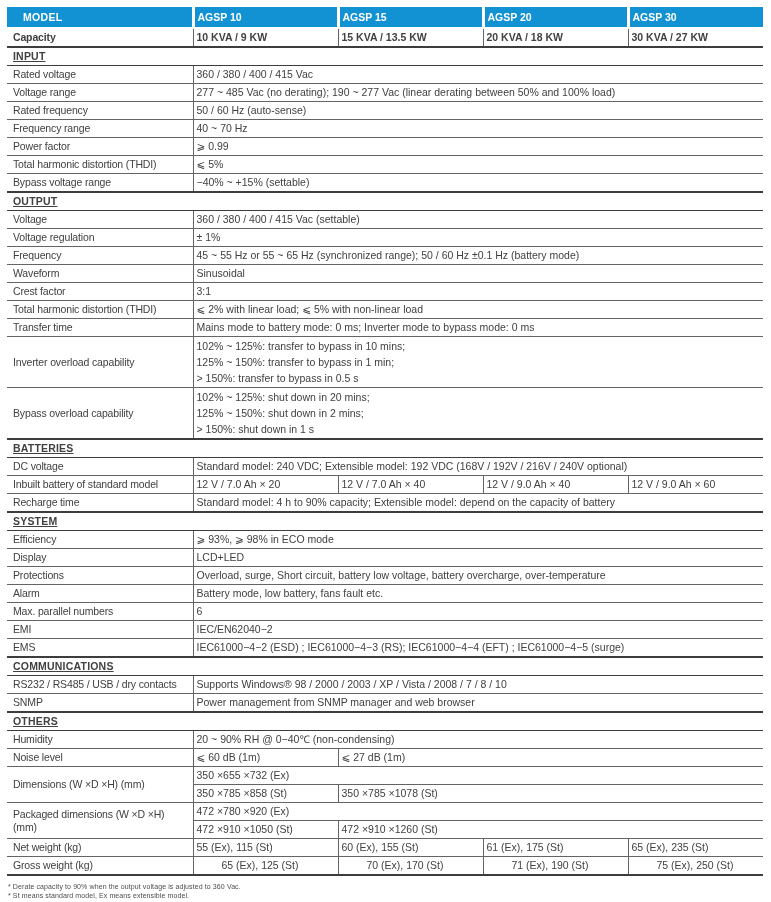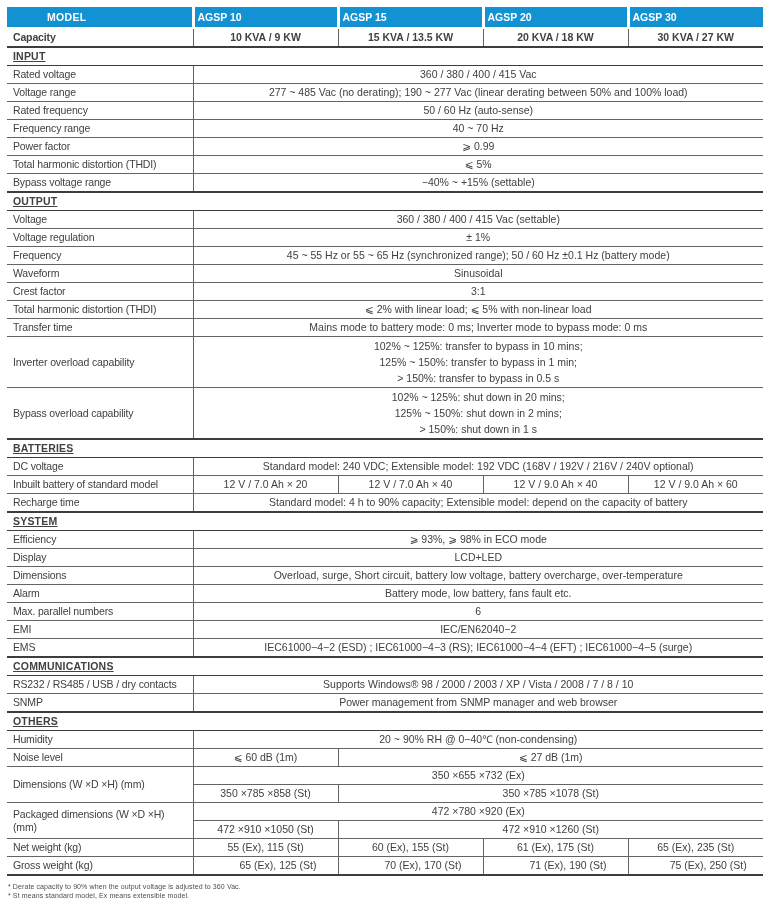--- a/index.html
+++ b/index.html
@@ -39,32 +39,32 @@
     color: #ffffff;
     font-weight: bold;
     height: 18px;
     border-bottom: 2px solid #ffffff;
   }
   .r-header td.cell-value {
     border-left: 3px solid #ffffff;
     text-align: left;
   }
   .r-header td.cell-label {
-    padding-left: 40px;
+    padding-left: 16px;
     letter-spacing: 0.3px;
   }
   
   .r-capacity td { font-weight: bold; }
   
   .r-capacity td, .r-spec td {
     border-bottom: 1px solid #636466;
   }
   .r-capacity td.cell-value, .r-spec td.cell-value {
     border-left: 1px solid #636466;
-    text-align: center;
+    text-align: left;
   }
   .r-capacity td.cell-label, .r-spec td.cell-label {
     text-align: left;
     padding-left: 6px;
     letter-spacing: -0.15px;
   }
   
   .r-section td {
     font-weight: bold;
     text-align: left;
@@ -221,21 +221,21 @@
         </tr>
         <tr class="r-spec">
           <td class="cell-label">Efficiency</td>
           <td class="cell-value" colspan="4">⩾ 93%, ⩾ 98% in ECO mode</td>
         </tr>
         <tr class="r-spec">
           <td class="cell-label">Display</td>
           <td class="cell-value" colspan="4">LCD+LED</td>
         </tr>
         <tr class="r-spec">
-          <td class="cell-label">Dimensions</td>
+          <td class="cell-label">Protections</td>
           <td class="cell-value" colspan="4">Overload, surge, Short circuit, battery low voltage, battery overcharge, over-temperature</td>
         </tr>
         <tr class="r-spec">
           <td class="cell-label">Alarm</td>
           <td class="cell-value" colspan="4">Battery mode, low battery, fans fault etc.</td>
         </tr>
         <tr class="r-spec">
           <td class="cell-label">Max. parallel numbers</td>
           <td class="cell-value" colspan="4">6</td>
         </tr>

